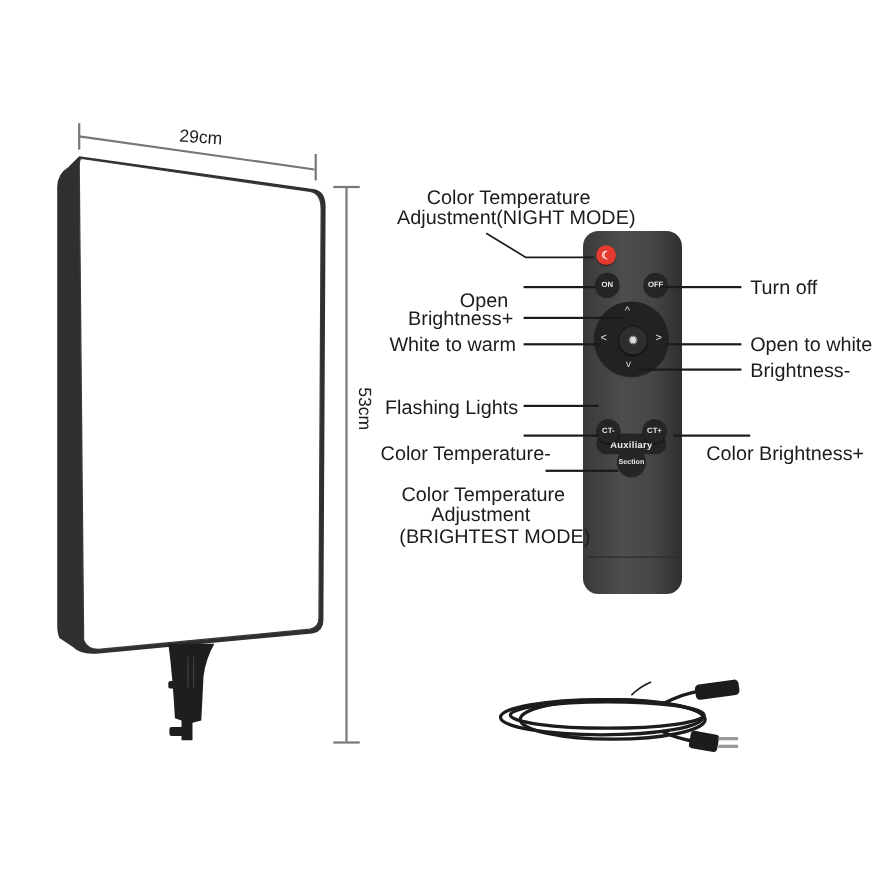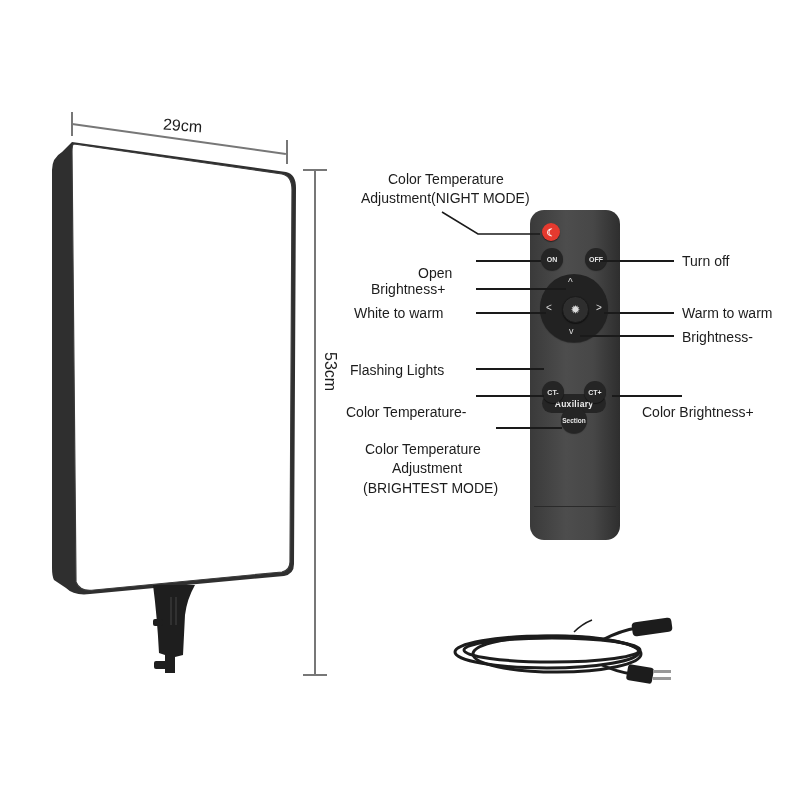--- a/index.html
+++ b/index.html
@@ -1,18 +1,18 @@
 <!DOCTYPE html>
 <html><head>
 <meta charset="utf-8">
 <style>
   html, body { margin:0; padding:0; background:#ffffff; }
   body { width:800px; height:800px; position:relative; overflow:hidden; font-family:"Liberation Sans", sans-serif; color:#1a1a1a; }
   .abs { position:absolute; }
-  .label { position:absolute; font-size:14px; line-height:19px; color:#1c1c1c; white-space:nowrap; }
+  .label { position:absolute; font-size:18px; line-height:19px; color:#1c1c1c; white-space:nowrap; }
   .label.center { text-align:center; }
   .line { position:absolute; background:#1a1a1a; height:1.5px; }
   .dim { position:absolute; background:#777; }
   .remote { position:absolute; left:530px; top:210px; width:90px; height:330px; border-radius:14px;
             background:linear-gradient(90deg,#3a3a3a 0%,#4d4d4d 40%,#474747 70%,#2e2e2e 100%); }
   .rbtn { position:absolute; border-radius:50%; background:#252525; color:#e8e8e8; font-weight:bold;
           font-size:7px; display:flex; align-items:center; justify-content:center; box-shadow:0 1px 1px rgba(0,0,0,.5); }
   .pill { position:absolute; border-radius:12px; background:#252525; color:#eee; font-weight:bold; font-size:8.5px;
           display:flex; align-items:center; justify-content:center; letter-spacing:.3px; }
 </style>
@@ -81,21 +81,21 @@
 
 <div class="label" style="left:682px;top:252px;">Turn off</div>
 <div class="line" style="left:600px;top:260px;width:74px;"></div>
 
 <div class="label" style="left:371px;top:280px;">Brightness+</div>
 <div class="line" style="left:476px;top:288px;width:90px;"></div>
 
 <div class="label" style="left:354px;top:304px;">White to warm</div>
 <div class="line" style="left:476px;top:312px;width:70px;"></div>
 
-<div class="label" style="left:682px;top:304px;">Warm to warm</div>
+<div class="label" style="left:682px;top:304px;">Open to white</div>
 <div class="line" style="left:604px;top:312px;width:70px;"></div>
 
 <div class="label" style="left:682px;top:328px;">Brightness-</div>
 <div class="line" style="left:580px;top:335px;width:94px;"></div>
 
 <div class="label" style="left:350px;top:361px;">Flashing Lights</div>
 <div class="line" style="left:476px;top:368px;width:68px;"></div>
 
 <div class="line" style="left:476px;top:395px;width:68px;"></div>
 <div class="label" style="left:346px;top:403px;">Color Temperature-</div>

